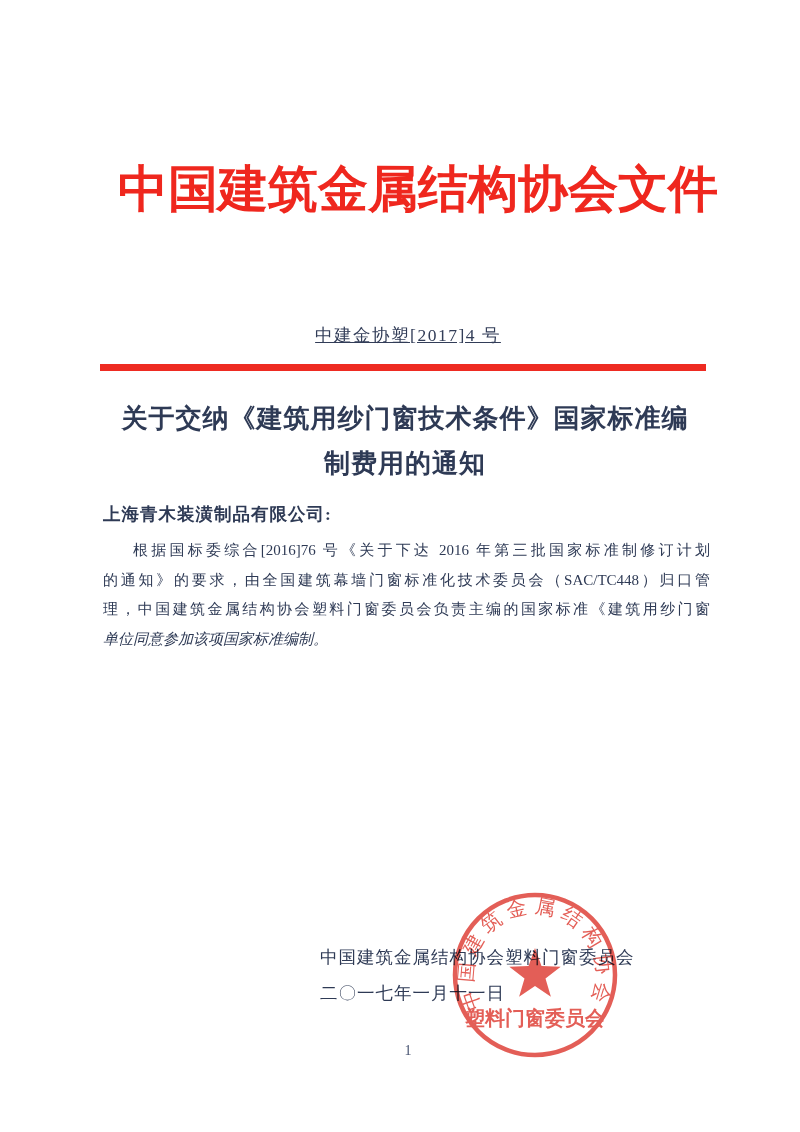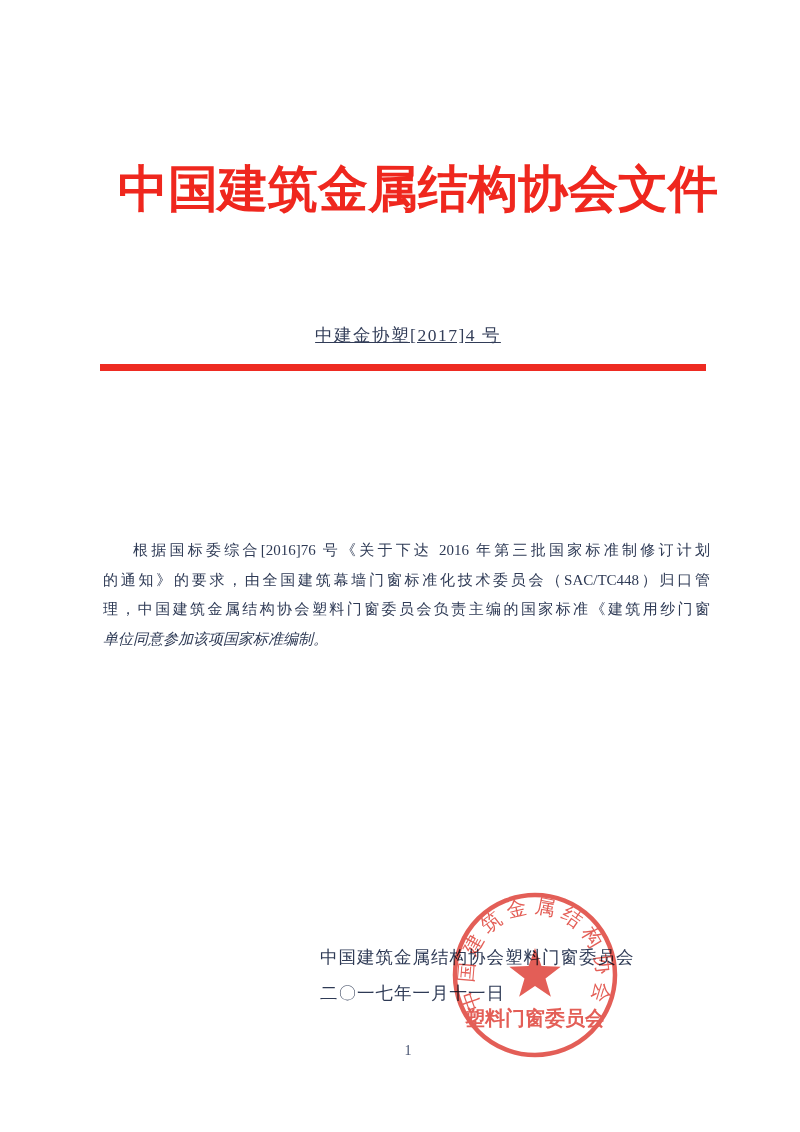--- a/index.html
+++ b/index.html
@@ -123,21 +123,26 @@
 <body>
 
 <div class="page">
 
   <div class="header-title">中国建筑金属结构协会文件</div>
 
   <div class="doc-number">中建金协塑[2017]4 号</div>
 
   <div class="red-divider"></div>
 
+  <div class="doc-title">
+    <div>关于交纳《建筑用纱门窗技术条件》国家标准编</div>
+    <div>制费用的通知</div>
+  </div>
 
+  <div class="addressee">上海青木装潢制品有限公司:</div>
 
   <div class="body-text">
     <div class="body-line first">根据国标委综合[2016]76 号《关于下达 2016 年第三批国家标准制修订计划</div>
     <div class="body-line">的通知》的要求，由全国建筑幕墙门窗标准化技术委员会（SAC/TC448）归口管</div>
     <div class="body-line">理，中国建筑金属结构协会塑料门窗委员会负责主编的国家标准《建筑用纱门窗</div>
     <div class="body-line last">单位同意参加该项国家标准编制。</div>
   </div>
 
   <div class="signature-block">
     <div>中国建筑金属结构协会塑料门窗委员会</div>

